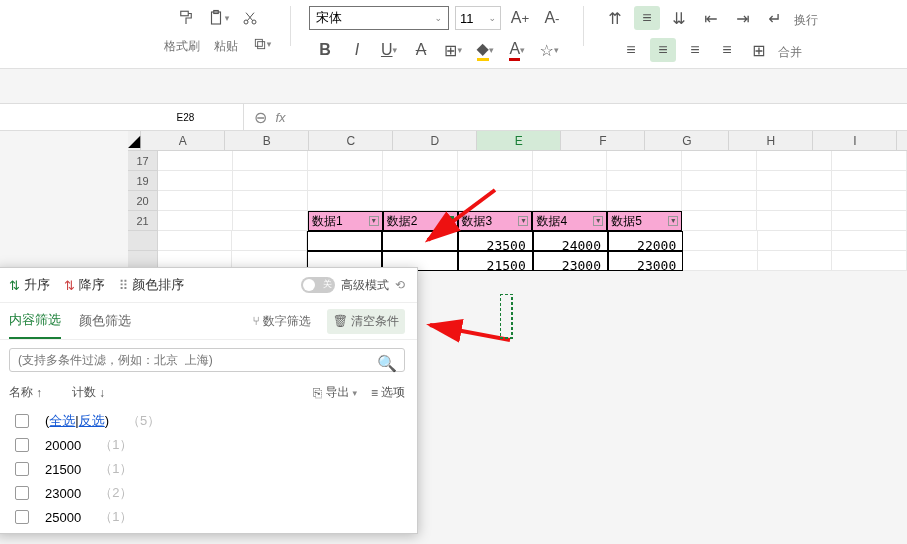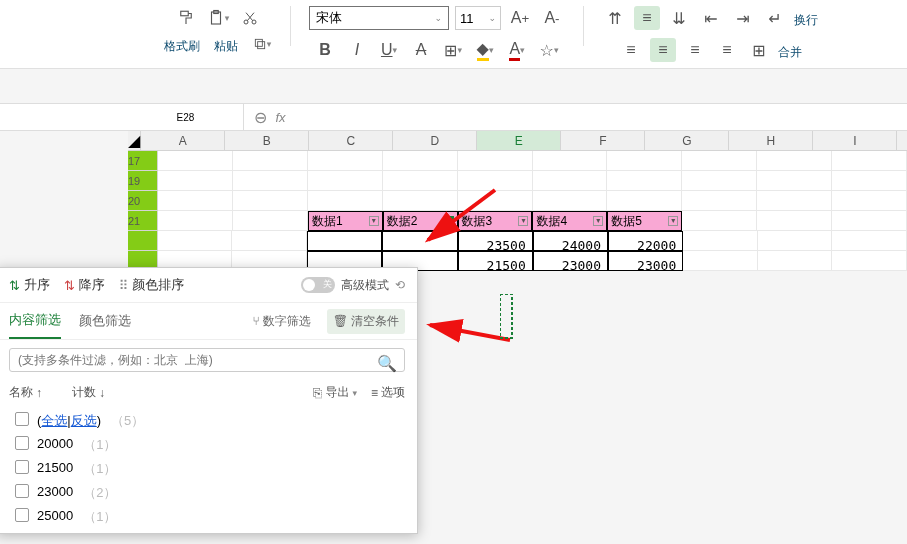--- a/index.html
+++ b/index.html
@@ -2,37 +2,37 @@
 <html><head>
 <meta charset="utf-8">
 <style>
 * { box-sizing: border-box; margin: 0; padding: 0; font-family: "Microsoft YaHei", sans-serif; }
 body { background: #f5f5f5; width: 907px; height: 544px; overflow: hidden; position: relative; }
 
 .toolbar { background: #fff; padding: 6px 10px; display: flex; align-items: flex-start; gap: 8px; border-bottom: 1px solid #e0e0e0; }
 .tool-group { display: flex; flex-direction: column; align-items: center; gap: 2px; padding: 0 6px; }
 .tool-row { display: flex; align-items: center; gap: 6px; }
 .tool-btn { display: flex; align-items: center; justify-content: center; width: 26px; height: 24px; color: #555; cursor: pointer; border-radius: 3px; }
-.tool-label { font-size: 12px; color: #0c4a6e; margin-top: 4px; }
+.tool-label { font-size: 12px; color: #737373; margin-top: 4px; }
 .divider { width: 1px; height: 40px; background: #e0e0e0; margin: 0 4px; }
 .font-select { width: 140px; height: 24px; border: 1px solid #737373; font-size: 13px; padding: 0 6px; display: flex; align-items: center; justify-content: space-between; }
 .size-select { width: 46px; height: 24px; border: 1px solid #ccc; font-size: 13px; padding: 0 4px; display: flex; align-items: center; justify-content: space-between; }
 .chev { font-size: 9px; color: #888; }
 
 .formula-bar { display: flex; align-items: center; background: #fff; border-top: 1px solid #ddd; border-bottom: 1px solid #ddd; height: 28px; margin-top: 34px; }
 .cell-ref { width: 116px; padding: 0 10px; font-size: 10px; border-right: 1px solid #ddd; height: 100%; display: flex; align-items: center; justify-content: center; }
 .fx-area { display: flex; align-items: center; gap: 8px; padding: 0 10px; flex: 1; }
 .fx-icon { color: #888; font-size: 13px; font-style: italic; }
 
 .sheet { position: relative; background: #fff; }
 .col-headers { display: flex; position: sticky; top: 0; }
 .corner { width: 34px; height: 20px; background: #f0f0f0; border-right: 1px solid #d4d4d4; border-bottom: 1px solid #d4d4d4; }
 .col-h { width: 84px; height: 20px; background: #f0f0f0; border-right: 1px solid #d4d4d4; border-bottom: 1px solid #d4d4d4; text-align: center; font-size: 12px; color: #555; line-height: 20px; }
 .col-h.active { background: #d4ead7; color: #1a7f37; }
-.row-h { width: 34px; height: 20px; background: #84cc16; border-right: 1px solid #d4d4d4; border-bottom: 1px solid #d4d4d4; font-size: 11px; color: #555; line-height: 20px; }
+.row-h { width: 34px; height: 20px; background: #e5e5e5; border-right: 1px solid #d4d4d4; border-bottom: 1px solid #d4d4d4; text-align: center; font-size: 11px; color: #555; line-height: 20px; }
 .cells-row { display: flex; }
 .cell { width: 84px; height: 20px; border-right: 1px solid #e8e8e8; border-bottom: 1px solid #e8e8e8; font-size: 12px; padding: 0 4px; line-height: 20px; background: #fff; }
 .cell.tb { border: 1px solid #000; background: #f9a8d4; display: flex; align-items: center; justify-content: space-between; padding: 0 3px; }
 .cell.tb .drop { width: 10px; height: 10px; display: flex; align-items: center; justify-content: center; font-size: 8px; color: #555; border: 1px solid #999; }
 .cell.tb .drop.filt { background: #1a7f37; color: #fff; border-color: #1a7f37; }
 .cell.data { border: 1px solid #000; text-align: right; font-size: 13px; font-family: monospace; padding: 4px 6px; }
 
 .filter-panel { position: absolute; left: -4px; top: 267px; width: 422px; background: #fff; box-shadow: 0 2px 12px rgba(0,0,0,.25); border: 1px solid #ccc; }
 .fp-top { display: flex; align-items: center; justify-content: space-between; padding: 8px 12px; border-bottom: 1px solid #eee; }
 .fp-sort { display: flex; gap: 14px; font-size: 13px; color: #333; }
@@ -51,21 +51,21 @@
 
 .fp-search { padding: 8px 12px; position: relative; }
 .fp-search input { width: 100%; height: 24px; border: 1px solid #ccc; border-radius: 3px; padding: 0 28px 0 8px; font-size: 12px; }
 .fp-search .sicon { position: absolute; right: 20px; top: 14px; color: #888; }
 
 .fp-header { display: flex; padding: 4px 12px; font-size: 12px; color: #555; gap: 30px; align-items: center; }
 .fp-header .hitem { display: flex; align-items: center; gap: 3px; cursor: pointer; }
 .fp-header .right { margin-left: auto; display: flex; gap: 14px; }
 
 .fp-list { padding: 4px 12px; }
-.fp-item { display: flex; gap: 8px; padding: 3px 6px; font-size: 13px; }
+.fp-item { display: flex; align-items: center; gap: 16px; padding: 3px 6px; font-size: 13px; }
 .chk { width: 14px; height: 14px; border: 1px solid #999; border-radius: 2px; }
 .link { color: #1458d4; text-decoration: underline; cursor: pointer; }
 .cnt { color: #bbb; margin-left: 2px; }
 svg.arrow-svg { position: absolute; top: 0; left: 0; pointer-events: none; }
 </style>
 </head>
 <body>
 
 <div class="toolbar">
   <div style="width:140px"></div>

